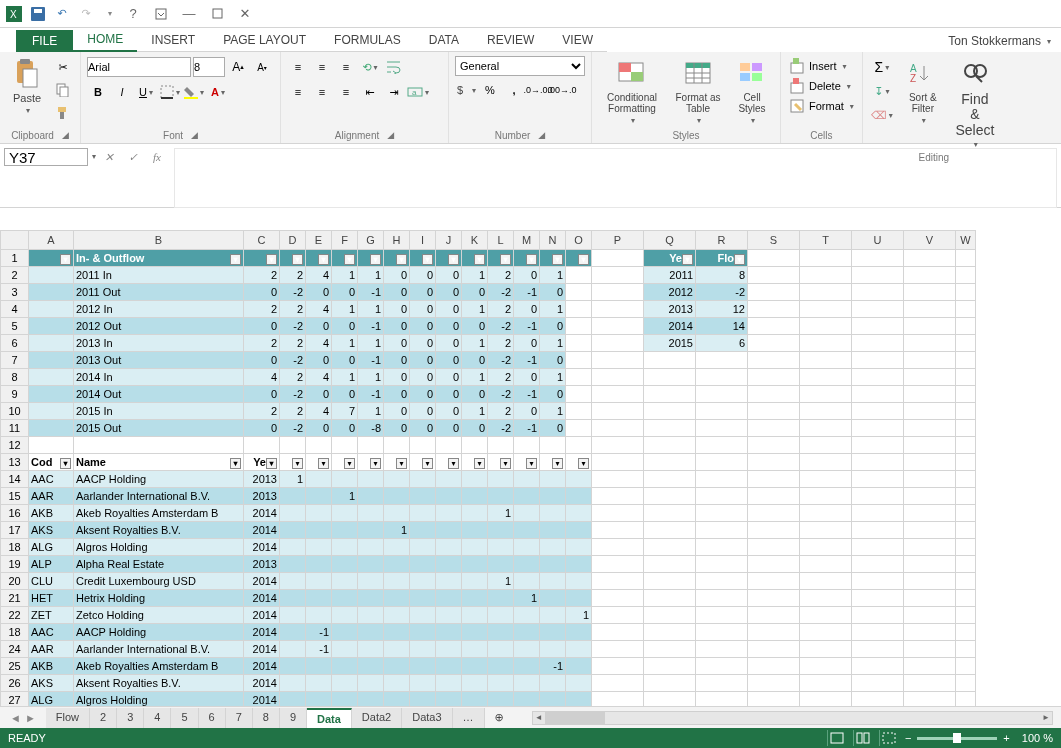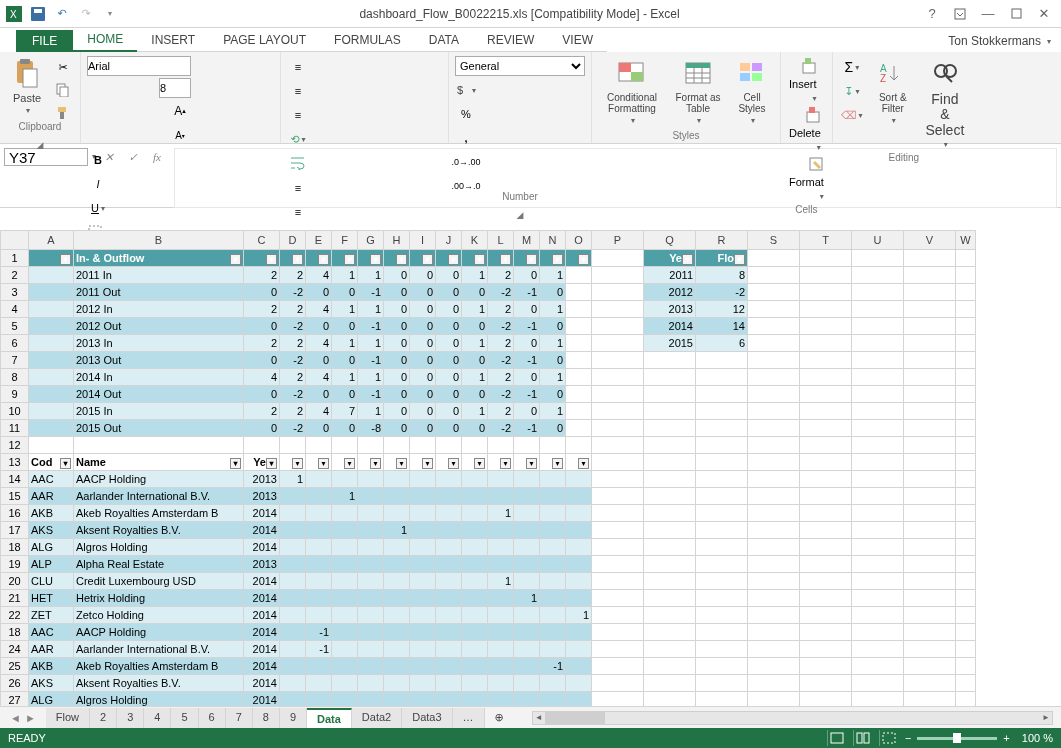--- a/index.html
+++ b/index.html
@@ -16,29 +16,29 @@
 
 .ribbon-tabs { height: 24px; display: flex; align-items: flex-end; background: #fff; padding-left: 16px; }
 .file-tab { background: #217346; color: #fff; padding: 4px 16px; font-size: 12px; cursor: pointer; }
 .rtab { padding: 4px 14px; font-size: 12px; color: #444; cursor: pointer; border-bottom: 1px solid #d4d4d4; }
 .rtab.active { color: #217346; border-bottom: 2px solid #217346; }
 .ribbon-right { margin-left: auto; padding: 4px 10px; font-size: 12px; color: #444; display:flex; align-items:center; gap:4px;}
 
 
 .ribbon { height: 92px; background: #f3f3f3; border-bottom: 1px solid #d4d4d4; display: flex; }
 .rgroup { border-right: 1px solid #e1e1e1; padding: 2px 6px 0 6px; display: flex; flex-direction: column; height: 100%; position: relative; }
-.rgroup-label { font-size: 10px; color: #777; text-align: left; padding: 1px 0; margin-top: auto; height: 16px; display:flex; align-items:center; justify-content:center; gap:8px;flex-direction:column;}
+.rgroup-label { font-size: 10px; color: #777; text-align: left; padding: 1px 0; margin-top: auto; height: 16px; display:flex; align-items:center; justify-content:center; gap:8px;}
 .rgroup-body { flex: 1; display: flex; align-items: flex-start; gap: 4px; padding-top: 2px; }
 .bigbtn { display: flex; flex-direction: column; align-items: center; justify-content: center; gap: 2px; padding: 2px 4px; cursor: pointer; font-size: 11px; color: #444; text-align: center; min-width: 42px; }
 .bigbtn .icon-box { width: 32px; height: 32px; display: flex; align-items: center; justify-content: center; }
 .smallstack { display: flex; flex-direction: column; gap: 1px; }
 .smallbtn { width: 22px; height: 22px; display: flex; align-items: center; justify-content: center; cursor: pointer; }
 .ribbon input, .ribbon select { font-size: 11px; border: 1px solid #ababab; background: #fff; }
 .dialog-launcher { font-size: 9px; color: #777; cursor: pointer; }
-.row { display: flex; gap: 2px; align-items: flex-end; flex-direction: column; }
+.row { display: flex; gap: 2px; align-items: center; }
 .col { display: flex; flex-direction: column; gap: 2px; }
 
 
 .formula-row { height: 24px; display: flex; align-items: center; border-bottom: 1px solid #d4d4d4; padding: 0 4px; gap: 2px; }
 .name-box { width: 84px; height: 18px; border: 1px solid #ababab; font-size: 15px; padding: 1px 4px; }
 .fx-btn { width: 22px; height: 18px; display: flex; align-items: center; justify-content: center; color: #888; cursor: pointer; font-style: italic; font-family: "Times New Roman", serif; }
 .fx-area { flex:1; height: 60px; border:1px solid #e7e7e7; margin-left:4px; background:#fff; }
 
 
 .grid-area { position: absolute; top: 230px; left: 0; right: 0; bottom: 42px; overflow: hidden; background: #fff; }
@@ -89,21 +89,20 @@
     <div class="qat-btn">
         <svg width="14" height="14">
           <rect width="14" height="14" fill="#3a6ea5" rx="1"></rect>
           <rect x="3" y="2" width="8" height="4" fill="#fff"></rect>
         </svg>
       </div>
     <div class="qat-btn" style="color:#3977b3;">↶</div>
     <div class="qat-btn" style="color:#bbb;">↷</div>
     <div class="qat-btn" style="font-size:8px;color:#888;">▾</div>
   </div>
-  <div class="title-text">dashboard_Flow_B0022215.xls  [Compatibility Mode] - Excel</div>
   <div class="win-controls">
     <div class="win-btn">?</div>
     <div class="win-btn">
         <svg width="12" height="12">
           <rect x="1" y="1" width="10" height="10" fill="none" stroke="#666"></rect>
           <path d="M3 5 L6 8 L9 5" fill="none" stroke="#666"></path>
         </svg>
       </div>
     <div class="win-btn">—</div>
     <div class="win-btn">

